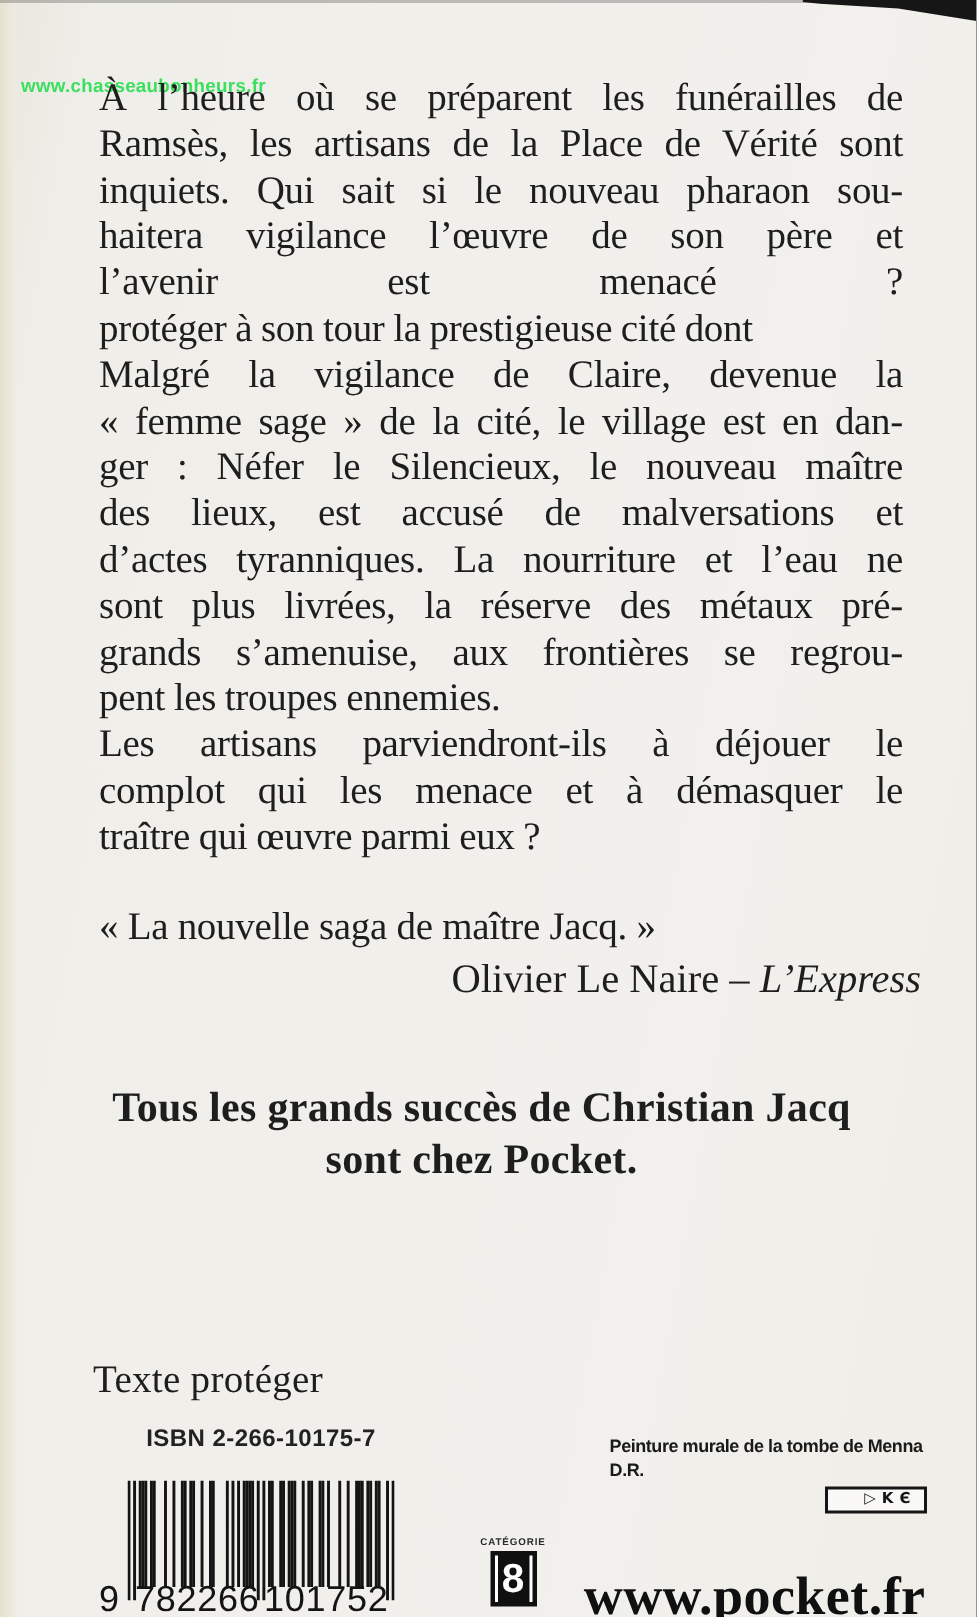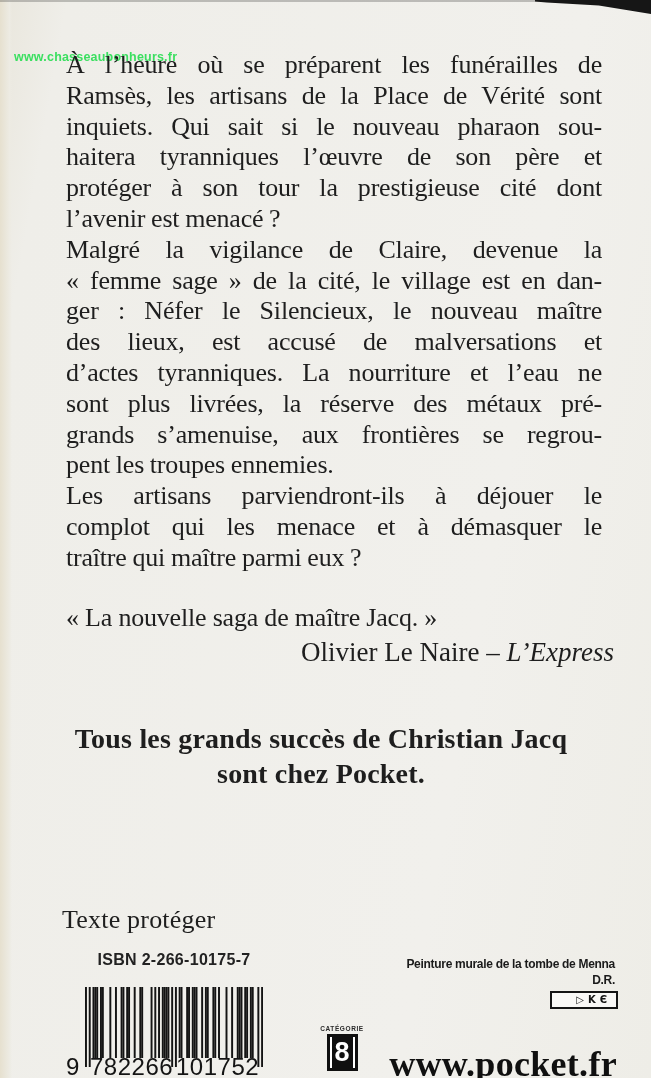--- a/index.html
+++ b/index.html
@@ -36,21 +36,21 @@
   .bc-g1{left:5px;width:82px;text-align:center;letter-spacing:.5px;}
   .bc-g2{left:91px;width:82px;text-align:center;letter-spacing:.5px;}
   .categorie{position:absolute;left:314px;top:1025px;width:56px;text-align:center;
     font-family:"Liberation Sans",sans-serif;}
   .categorie .cap{font-size:6.5px;letter-spacing:.6px;color:#2a2a2a;font-weight:bold;}
   .categorie .box{position:relative;margin:2px auto 0;width:31px;height:37px;background:#101010;
     color:#fff;font-size:27px;font-weight:bold;line-height:36px;text-align:center;}
   .categorie .box::before,.categorie .box::after{content:"";position:absolute;top:3px;bottom:3px;width:2px;background:#fff;}
   .categorie .box::before{left:3px;}
   .categorie .box::after{right:3px;}
-  .credit{position:absolute;right:36px;top:956px;text-align:right;
+  .credit{position:absolute;right:36px;top:956px;
     font-family:"Liberation Sans",sans-serif;font-size:12px;font-weight:bold;
     letter-spacing:-.3px;line-height:16px;color:#1a1a1a;}
   .dke-box{position:absolute;right:33px;top:991px;border:2px solid #151515;
     padding:1px 5px 2px 24px;font-family:"DejaVu Sans","Liberation Sans",sans-serif;
     font-size:10px;font-weight:bold;letter-spacing:4px;color:#151515;background:rgba(255,255,255,.6);}
   .website{position:absolute;right:34px;top:1043px;font-size:36px;font-weight:bold;
     letter-spacing:.3px;color:#101010;}
 </style>
 </head>
 <body>
@@ -60,38 +60,38 @@
   <div class="top-hairline"></div>
   <div class="top-wedge"></div>
 
   <div class="watermark" style="color: rgb(59, 223, 96);">www.chasseaubonheurs.fr</div>
 
   <div class="body-text">
     <div class="para">
         <div class="tline">À l’heure où se préparent les funérailles de</div>
         <div class="tline">Ramsès, les artisans de la Place de Vérité sont</div>
         <div class="tline">inquiets. Qui sait si le nouveau pharaon sou-</div>
-        <div class="tline">haitera tyranniques l’œuvre de son père et</div>
+        <div class="tline">haitera vigilance l’œuvre de son père et</div>
+        <div class="tline">l’avenir est menacé ?</div>
         <div class="tline">protéger à son tour la prestigieuse cité dont</div>
-        <div class="tline">l’avenir est menacé ?</div>
       </div>
     <div class="para">
         <div class="tline">Malgré la vigilance de Claire, devenue la</div>
         <div class="tline">« femme sage » de la cité, le village est en dan-</div>
         <div class="tline">ger : Néfer le Silencieux, le nouveau maître</div>
         <div class="tline">des lieux, est accusé de malversations et</div>
         <div class="tline">d’actes tyranniques. La nourriture et l’eau ne</div>
         <div class="tline">sont plus livrées, la réserve des métaux pré-</div>
         <div class="tline">grands s’amenuise, aux frontières se regrou-</div>
         <div class="tline">pent les troupes ennemies.</div>
       </div>
     <div class="para">
         <div class="tline">Les artisans parviendront-ils à déjouer le</div>
         <div class="tline">complot qui les menace et à démasquer le</div>
-        <div class="tline">traître qui maître parmi eux ?</div>
+        <div class="tline">traître qui œuvre parmi eux ?</div>
       </div>
   </div>
 
   <div class="quote-block">
     <div class="quote-line">« La nouvelle saga de maître Jacq. »</div>
     <div class="quote-attrib"><span>Olivier Le Naire – </span><span class="src">L’Express</span></div>
   </div>
 
   <div class="promo">Tous les grands succès de Christian Jacq
 sont chez Pocket.</div>

